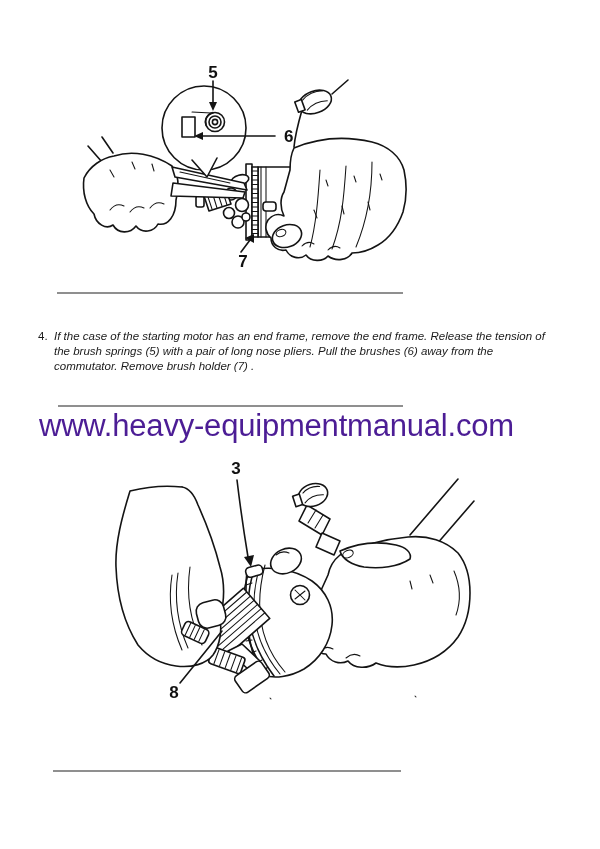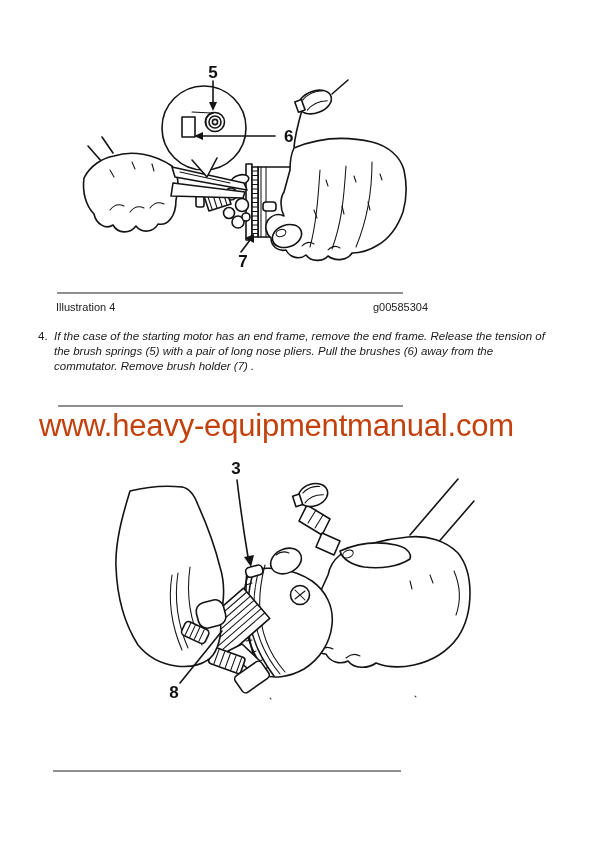--- a/index.html
+++ b/index.html
@@ -9,21 +9,21 @@
   .rule1{left:57px;top:292px;width:346px;}
   .rule2{left:58px;top:405px;width:345px;}
   .rule3{left:53px;top:770px;width:348px;}
   .caption-row{position:absolute;left:56px;top:301px;width:372px;display:flex;
                justify-content:space-between;font-size:11px;line-height:12px;color:#222;}
   .step{position:absolute;left:38px;top:329px;width:508px;display:flex;
         font-size:11.5px;line-height:15px;color:#1a1a1a;}
   .step-num{width:16px;flex:none;}
   .step-text{width:492px;flex:none;font-style:italic;}
   .watermark{position:absolute;left:39px;top:409px;font-size:31px;line-height:34px;
-             color:#c2410c;white-space:nowrap;letter-spacing:-0.2px;}
+             color:#4c1d95;white-space:nowrap;letter-spacing:-0.2px;}
   .fig{position:absolute;}
   .fig1{left:80px;top:50px;}
   .fig2{left:110px;top:455px;}
   .ln{fill:none;stroke:#141414;stroke-width:1.6;stroke-linecap:round;stroke-linejoin:round;}
   .wh{fill:#ffffff;stroke:#141414;stroke-width:1.6;stroke-linecap:round;stroke-linejoin:round;}
   .thin{stroke-width:1.05;}
   .bk{fill:#141414;stroke:none;}
   svg text{font-family:"Liberation Sans",sans-serif;font-weight:bold;font-size:17px;fill:#111;}
 </style>
 </head>
@@ -156,24 +156,20 @@
     </g>
 
     <g>
       <path class="ln" d="M161,202 L170,190"></path>
       <polygon class="bk" points="165,188 174,193 174,184"></polygon>
       <text x="163" y="217" text-anchor="middle">7</text>
     </g>
   </svg>
 
   <div class="rule rule1"></div>
-  <div class="caption-row">
-    <span>Illustration 4</span>
-    <span>g00585304</span>
-  </div>
 
   <div class="step">
     <span class="step-num">4.</span>
     <span class="step-text">If the case of the starting motor has an end frame, remove the end frame. Release the tension of the brush springs (5) with a pair of long nose pliers. Pull the brushes (6) away from the commutator. Remove brush holder (7) .</span>
   </div>
 
   <div class="rule rule2"></div>
 
   <div class="watermark">www.heavy-equipmentmanual.com</div>
 

